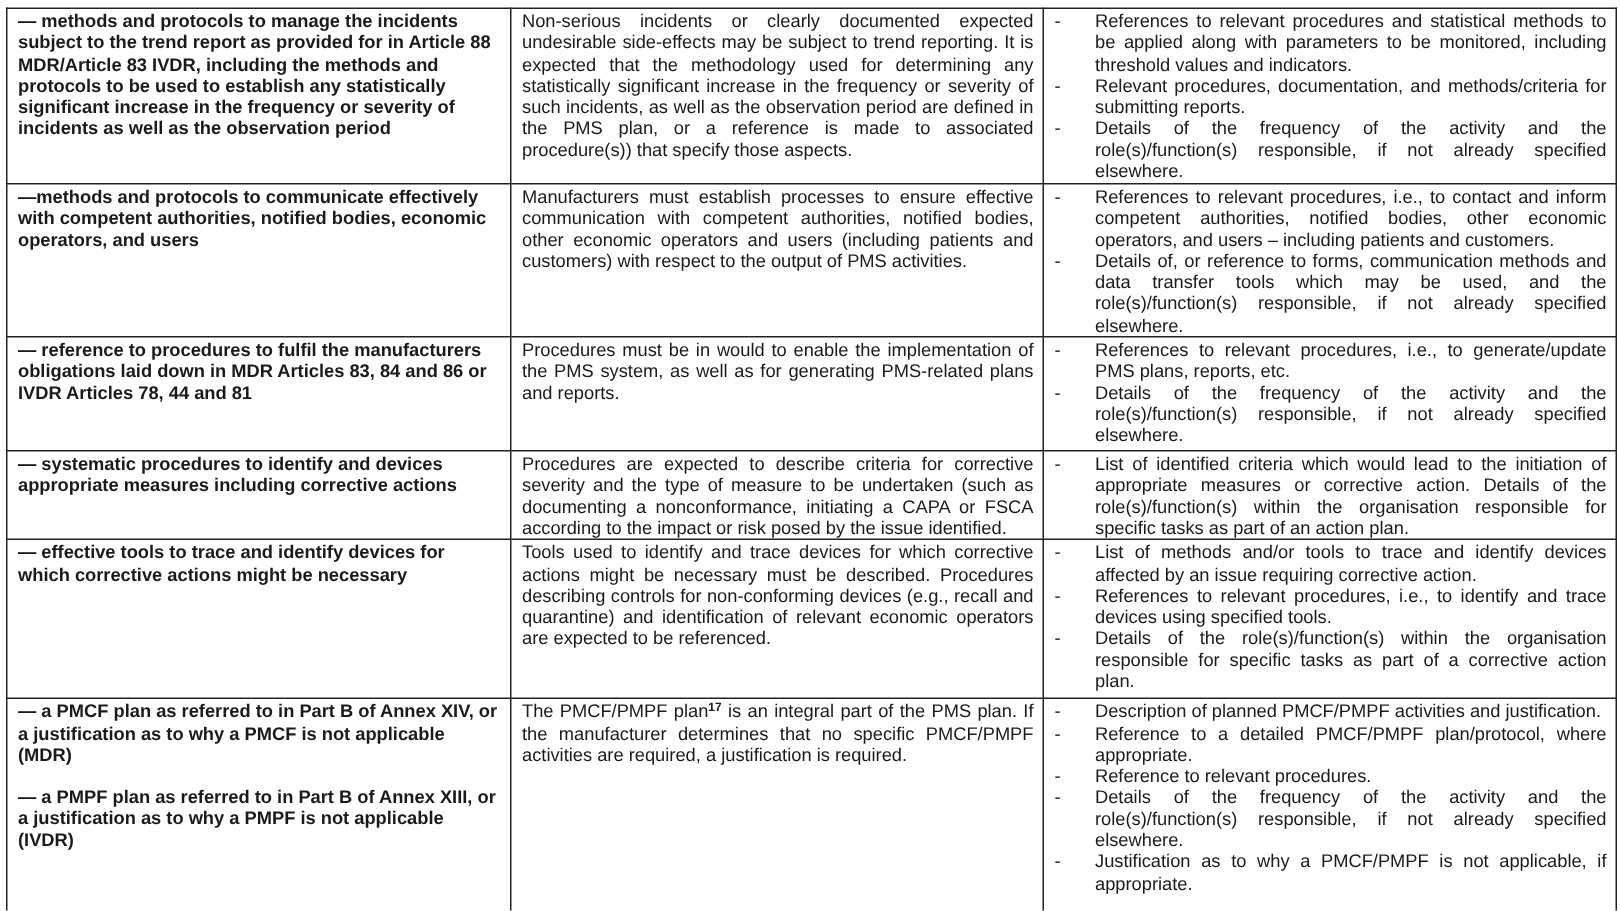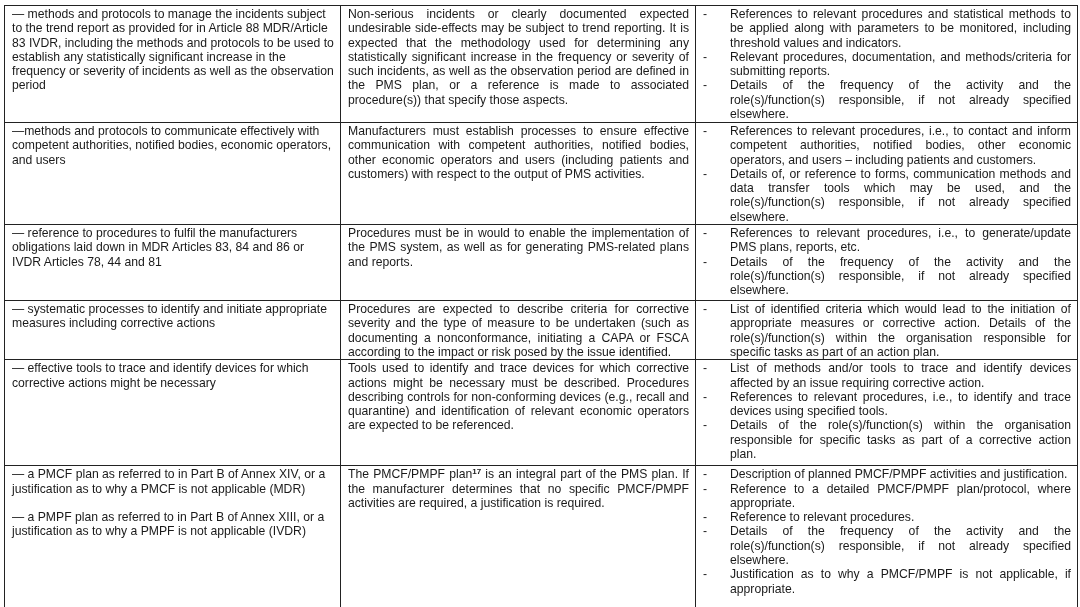--- a/index.html
+++ b/index.html
@@ -16,21 +16,21 @@
   }
   table.pms td {
     border: 1px solid #222;
     vertical-align: top;
     padding: 1px 6px 0 7px;
     overflow: hidden;
   }
   col.c1 { width: 336px; }
   col.c2 { width: 355px; }
   col.c3 { width: 382px; }
-  .req { font-weight: normal; }
+  .req { font-weight: bold; }
   .req p { margin: 0; }
   .req p + p { margin-top: 14px; }
   .guid { text-align: justify; text-align-last: left; }
   ul.ev { list-style: none; margin: 0; padding: 0; }
   ul.ev li { position: relative; padding-left: 27px; text-align: justify; text-align-last: left; }
   ul.ev li .dash { position: absolute; left: 0; top: 0; }
   sup { font-size: 8px; line-height: 0; vertical-align: 4px; font-weight: bold; }
   tr.r1 { height: 117px; }
   tr.r2 { height: 97px; margin-top: 30px; }
   tr.r3 { height: 76px; }
@@ -84,21 +84,21 @@
       <td>
         <ul class="ev">
           <li><span class="dash">-</span><span>References to relevant procedures, i.e., to generate/update PMS plans, reports, etc.</span></li>
           <li><span class="dash">-</span><span>Details of the frequency of the activity and the role(s)/function(s) responsible, if not already specified elsewhere.</span></li>
         </ul>
       </td>
     </tr>
 
     <tr class="r4">
       <td class="req">
-        <p>— systematic processes to identify and initiate appropriate measures including corrective actions</p>
+        <p>— systematic procedures to identify and devices appropriate measures including corrective actions</p>
       </td>
       <td class="guid">Procedures are expected to describe criteria for corrective severity and the type of measure to be undertaken (such as documenting a nonconformance, initiating a CAPA or FSCA according to the impact or risk posed by the issue identified.</td>
       <td>
         <ul class="ev">
           <li><span class="dash">-</span><span>List of identified criteria which would lead to the initiation of appropriate measures or corrective action. Details of the role(s)/function(s) within the organisation responsible for specific tasks as part of an action plan.</span></li>
         </ul>
       </td>
     </tr>
 
     <tr class="r5">

